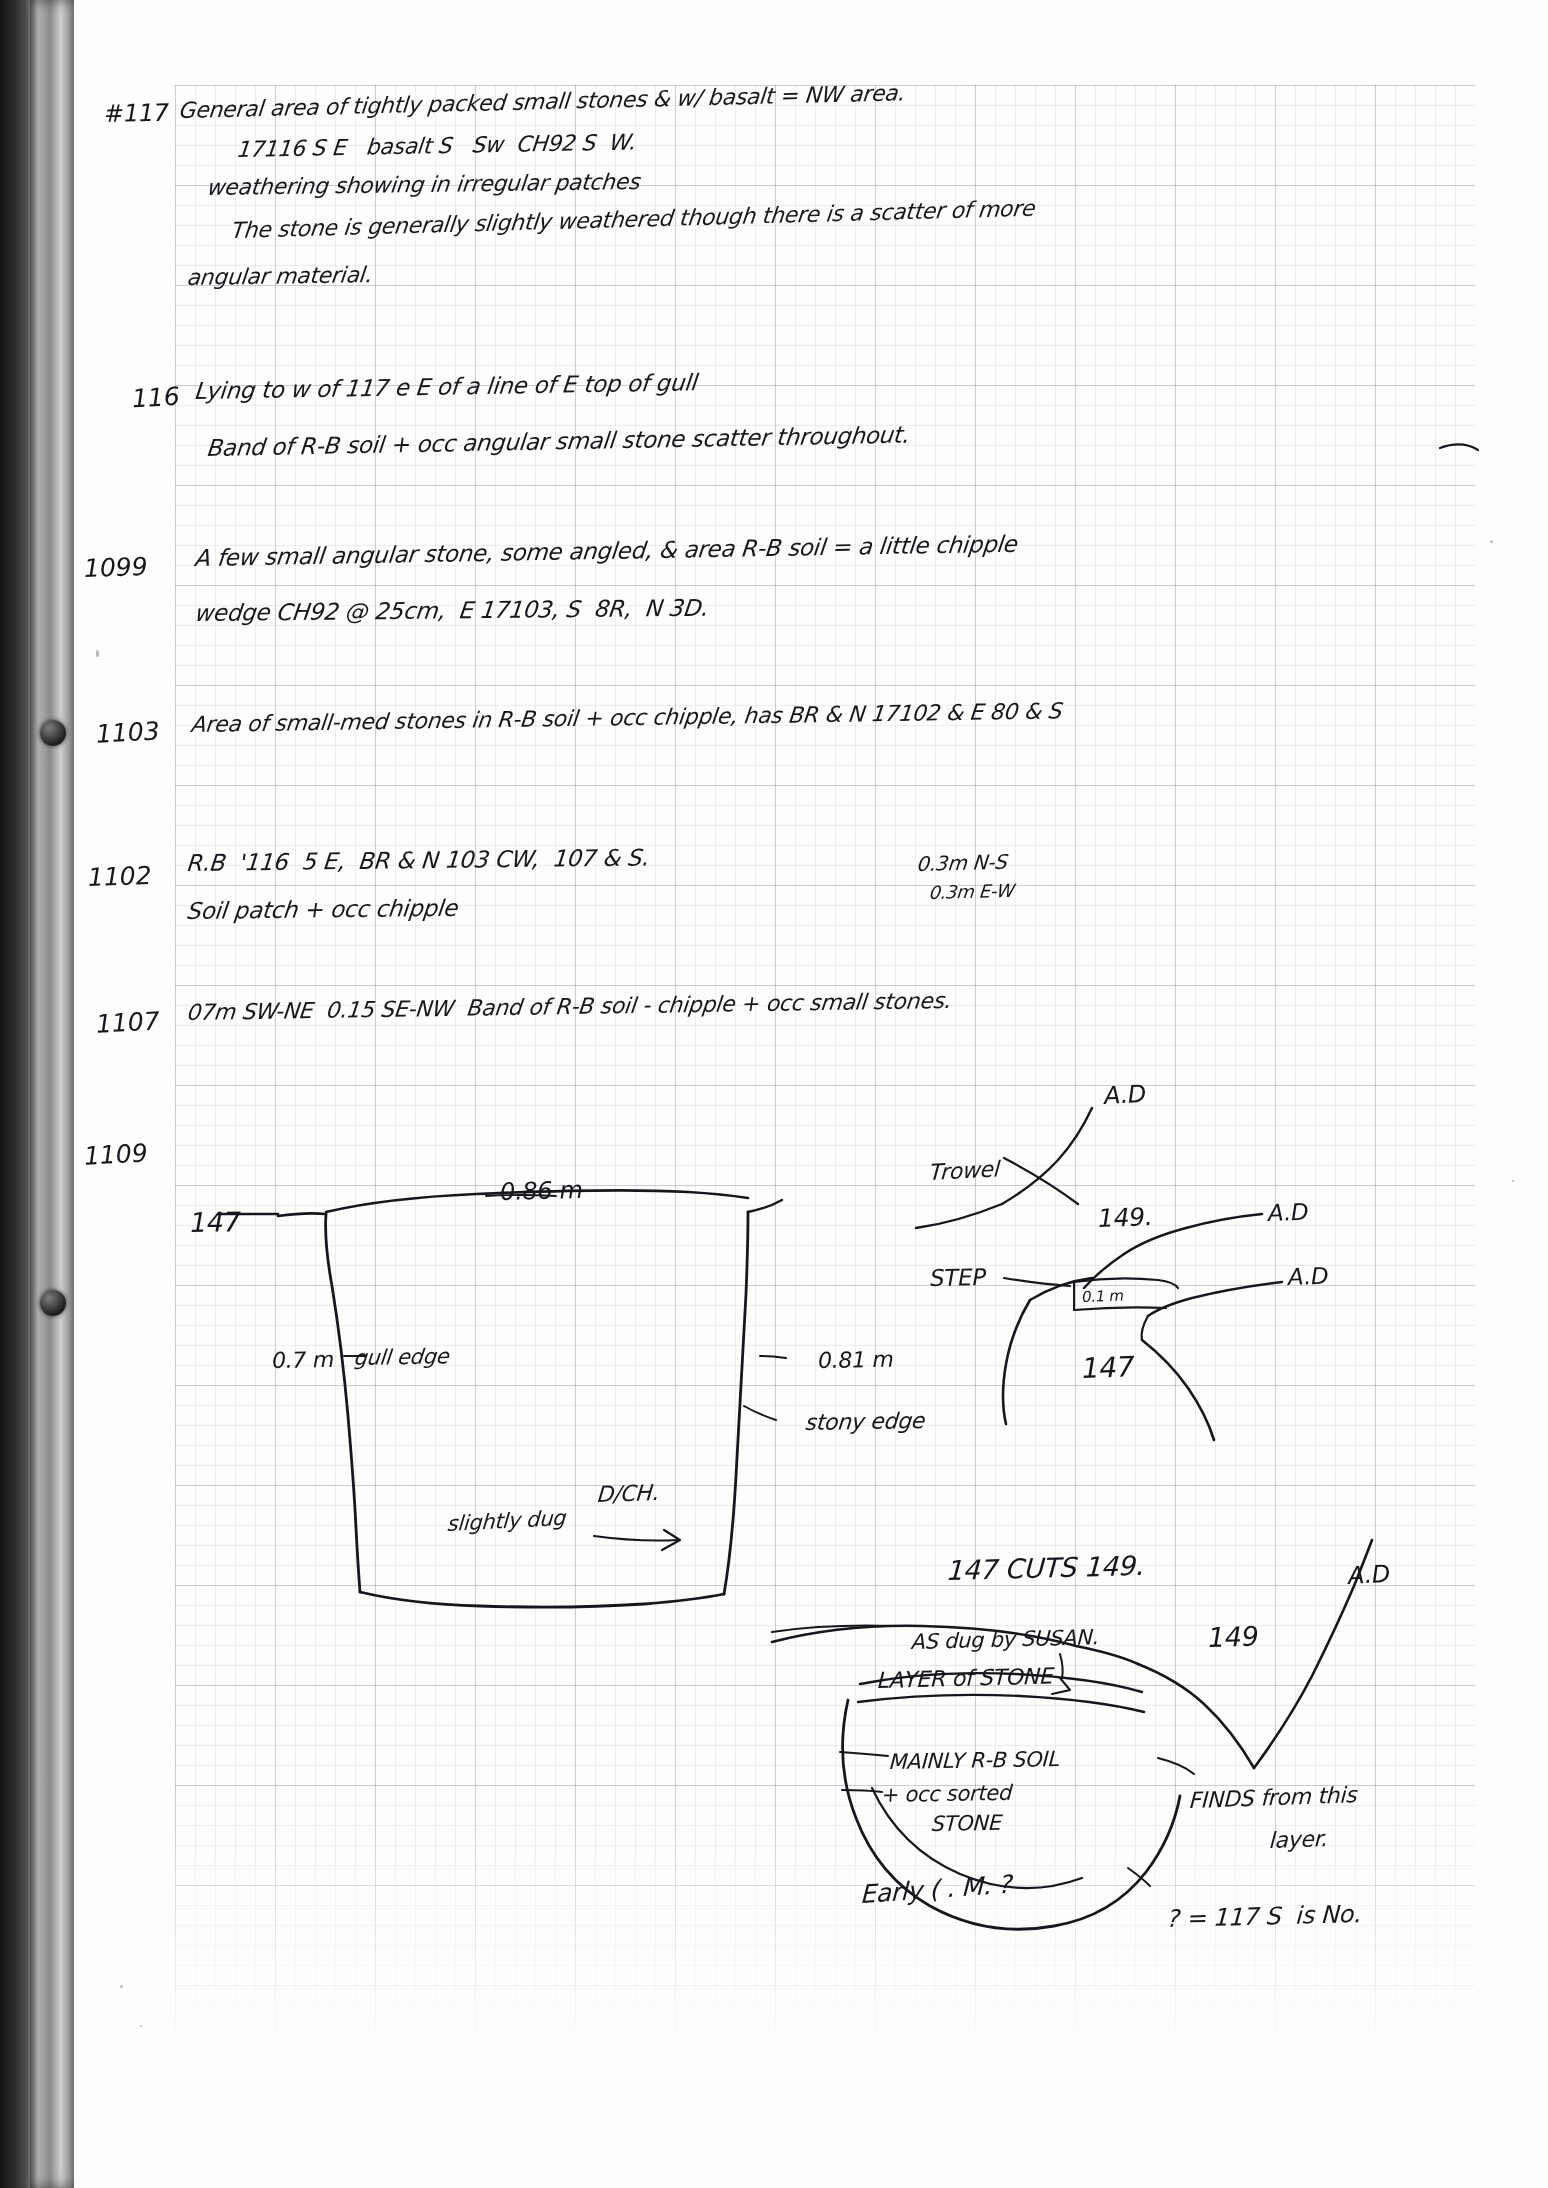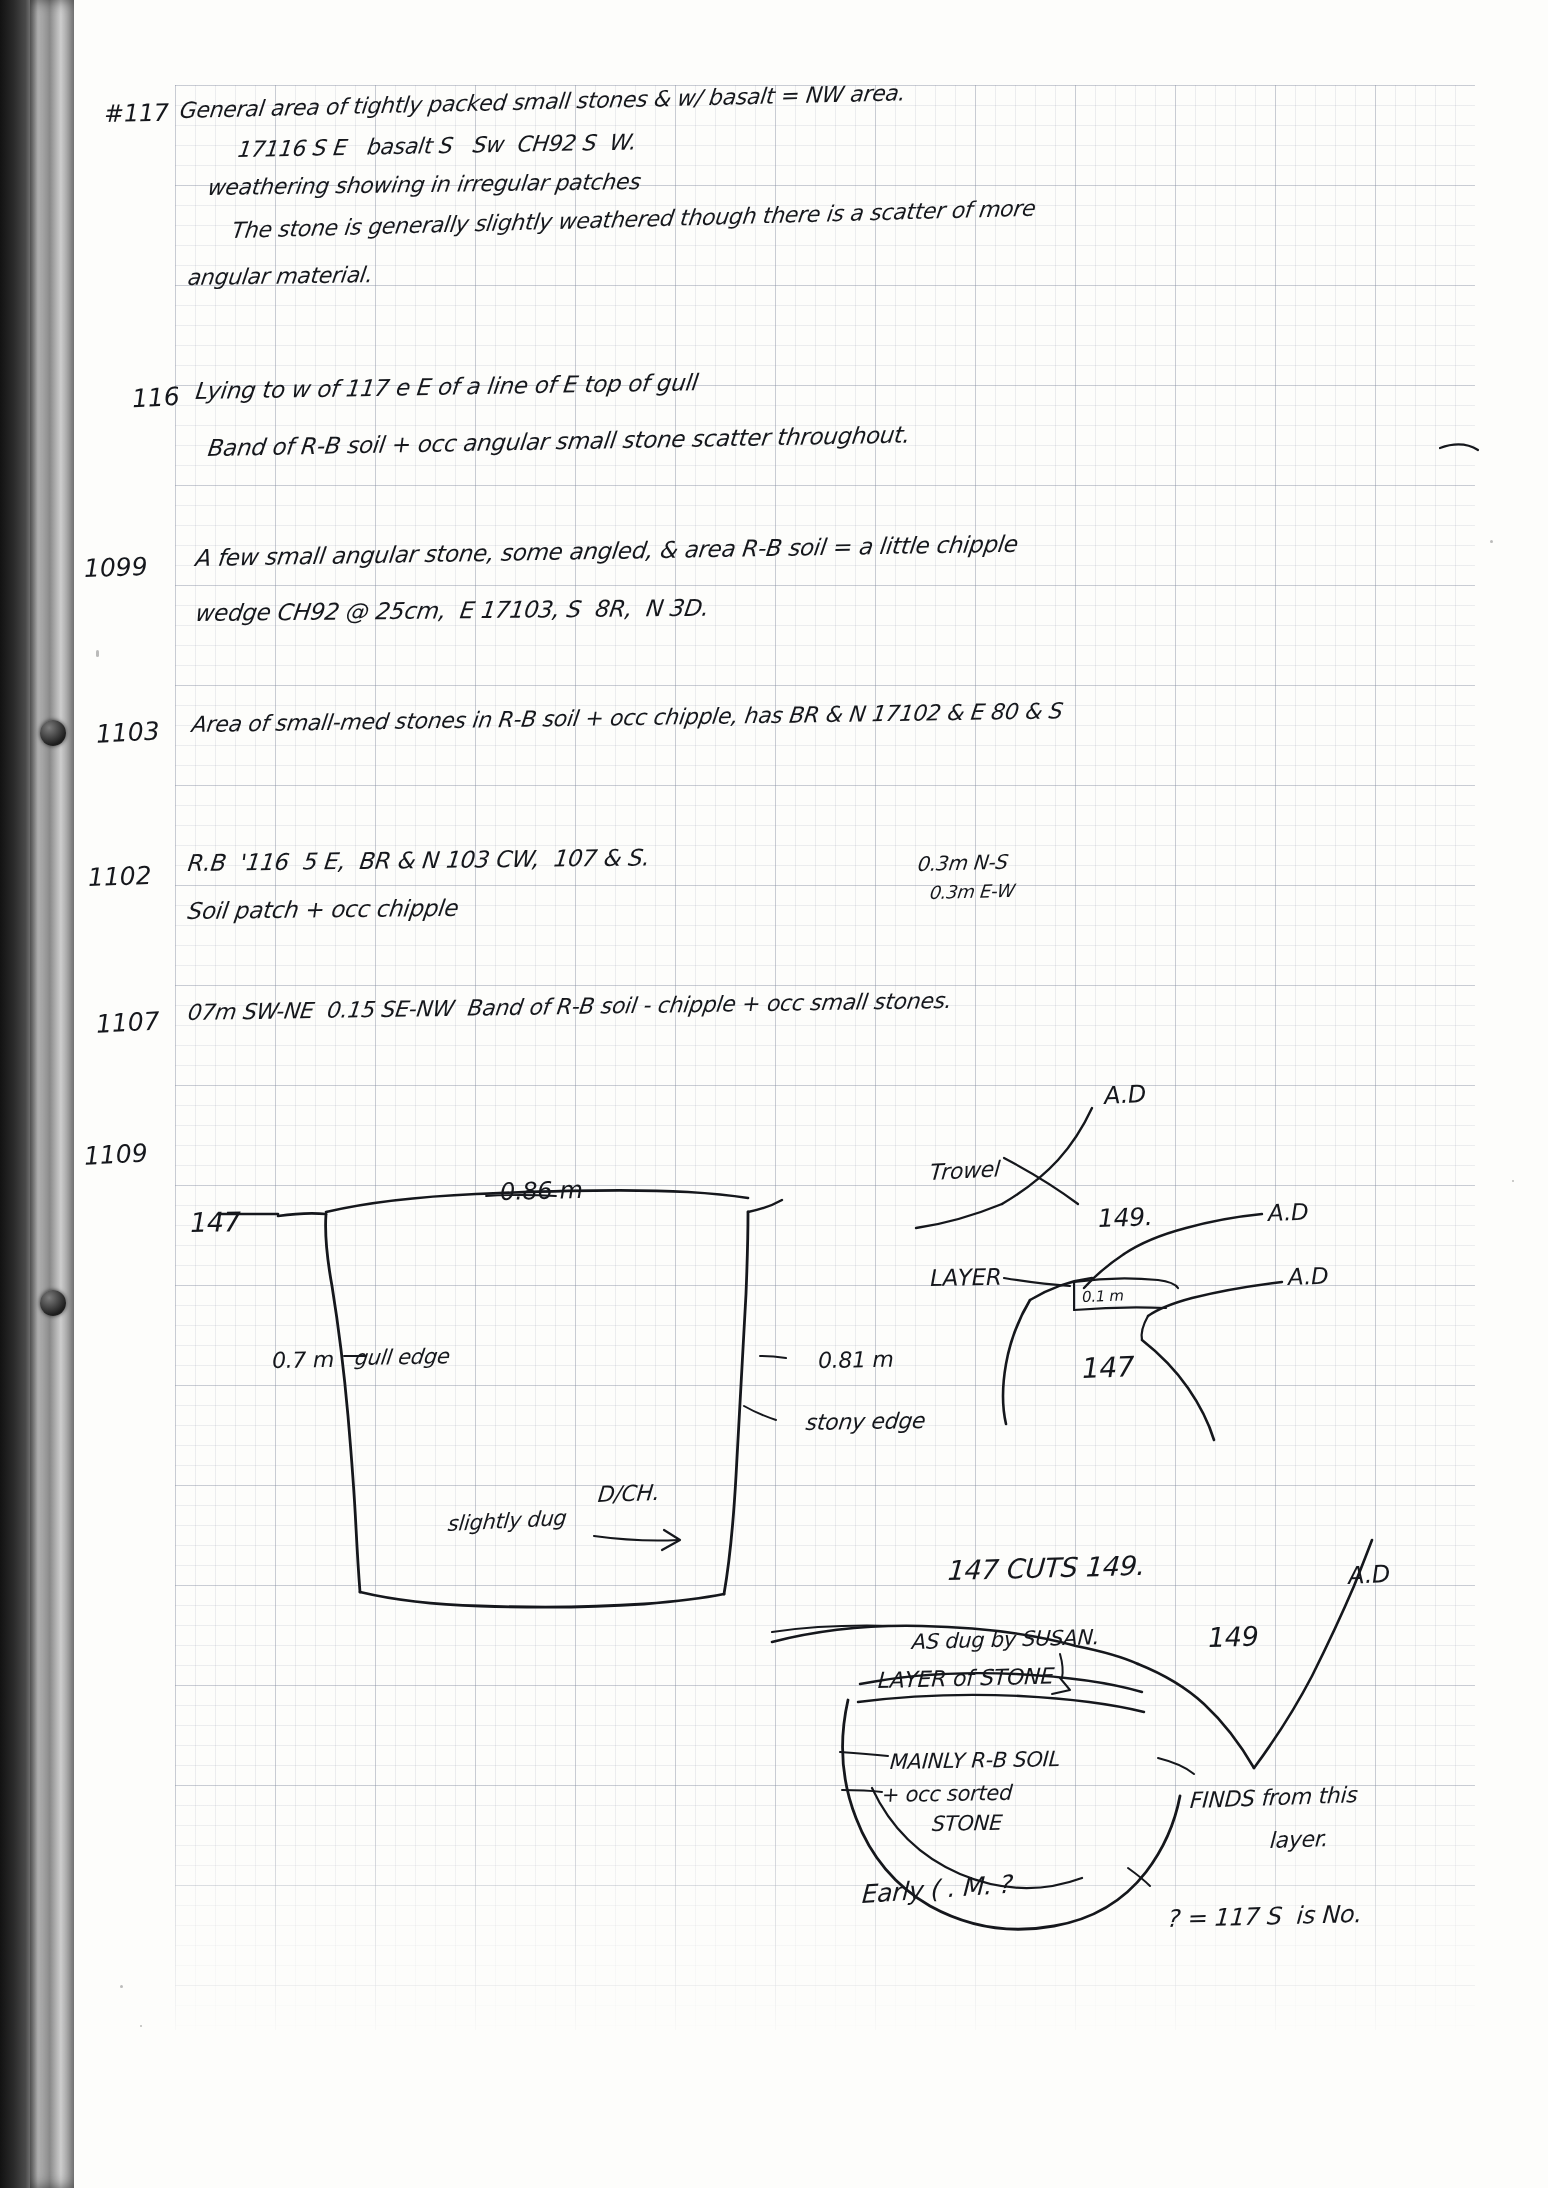--- a/index.html
+++ b/index.html
@@ -150,21 +150,21 @@
   <div class="hw" style="left:598px; top:1482px; font-size:22px; transform:rotate(-2deg) skewX(-8deg);">D/CH.</div>
 
   <div class="hw" style="left:1104px; top:1082px; font-size:24px; transform:rotate(-3deg);">A.D</div>
 
   <div class="hw" style="left:930px; top:1160px; font-size:22px; transform:rotate(-3deg) skewX(-8deg);">Trowel</div>
 
   <div class="hw" style="left:1098px; top:1204px; font-size:25px; transform:rotate(-2deg);">149.</div>
 
   <div class="hw" style="left:1268px; top:1200px; font-size:23px; transform:rotate(-2deg);">A.D</div>
 
-  <div class="hw" style="left:930px; top:1265px; font-size:23px; transform:rotate(-1deg);">LAYER</div>
+  <div class="hw" style="left:930px; top:1265px; font-size:23px; transform:rotate(-1deg);">STEP</div>
 
   <div class="hw" style="left:1082px; top:1288px; font-size:15px; transform:rotate(-2deg);">0.1 m</div>
 
   <div class="hw" style="left:1288px; top:1264px; font-size:23px; transform:rotate(-2deg);">A.D</div>
 
   <div class="hw" style="left:1082px; top:1352px; font-size:28px; transform:rotate(-2deg);">147</div>
 
   <div class="hw" style="left:948px; top:1555px; font-size:27px; transform:rotate(-1.5deg) skewX(-6deg);">147 CUTS 149.</div>
 
   <div class="hw" style="left:1348px; top:1562px; font-size:24px; transform:rotate(-3deg);">A.D</div>

